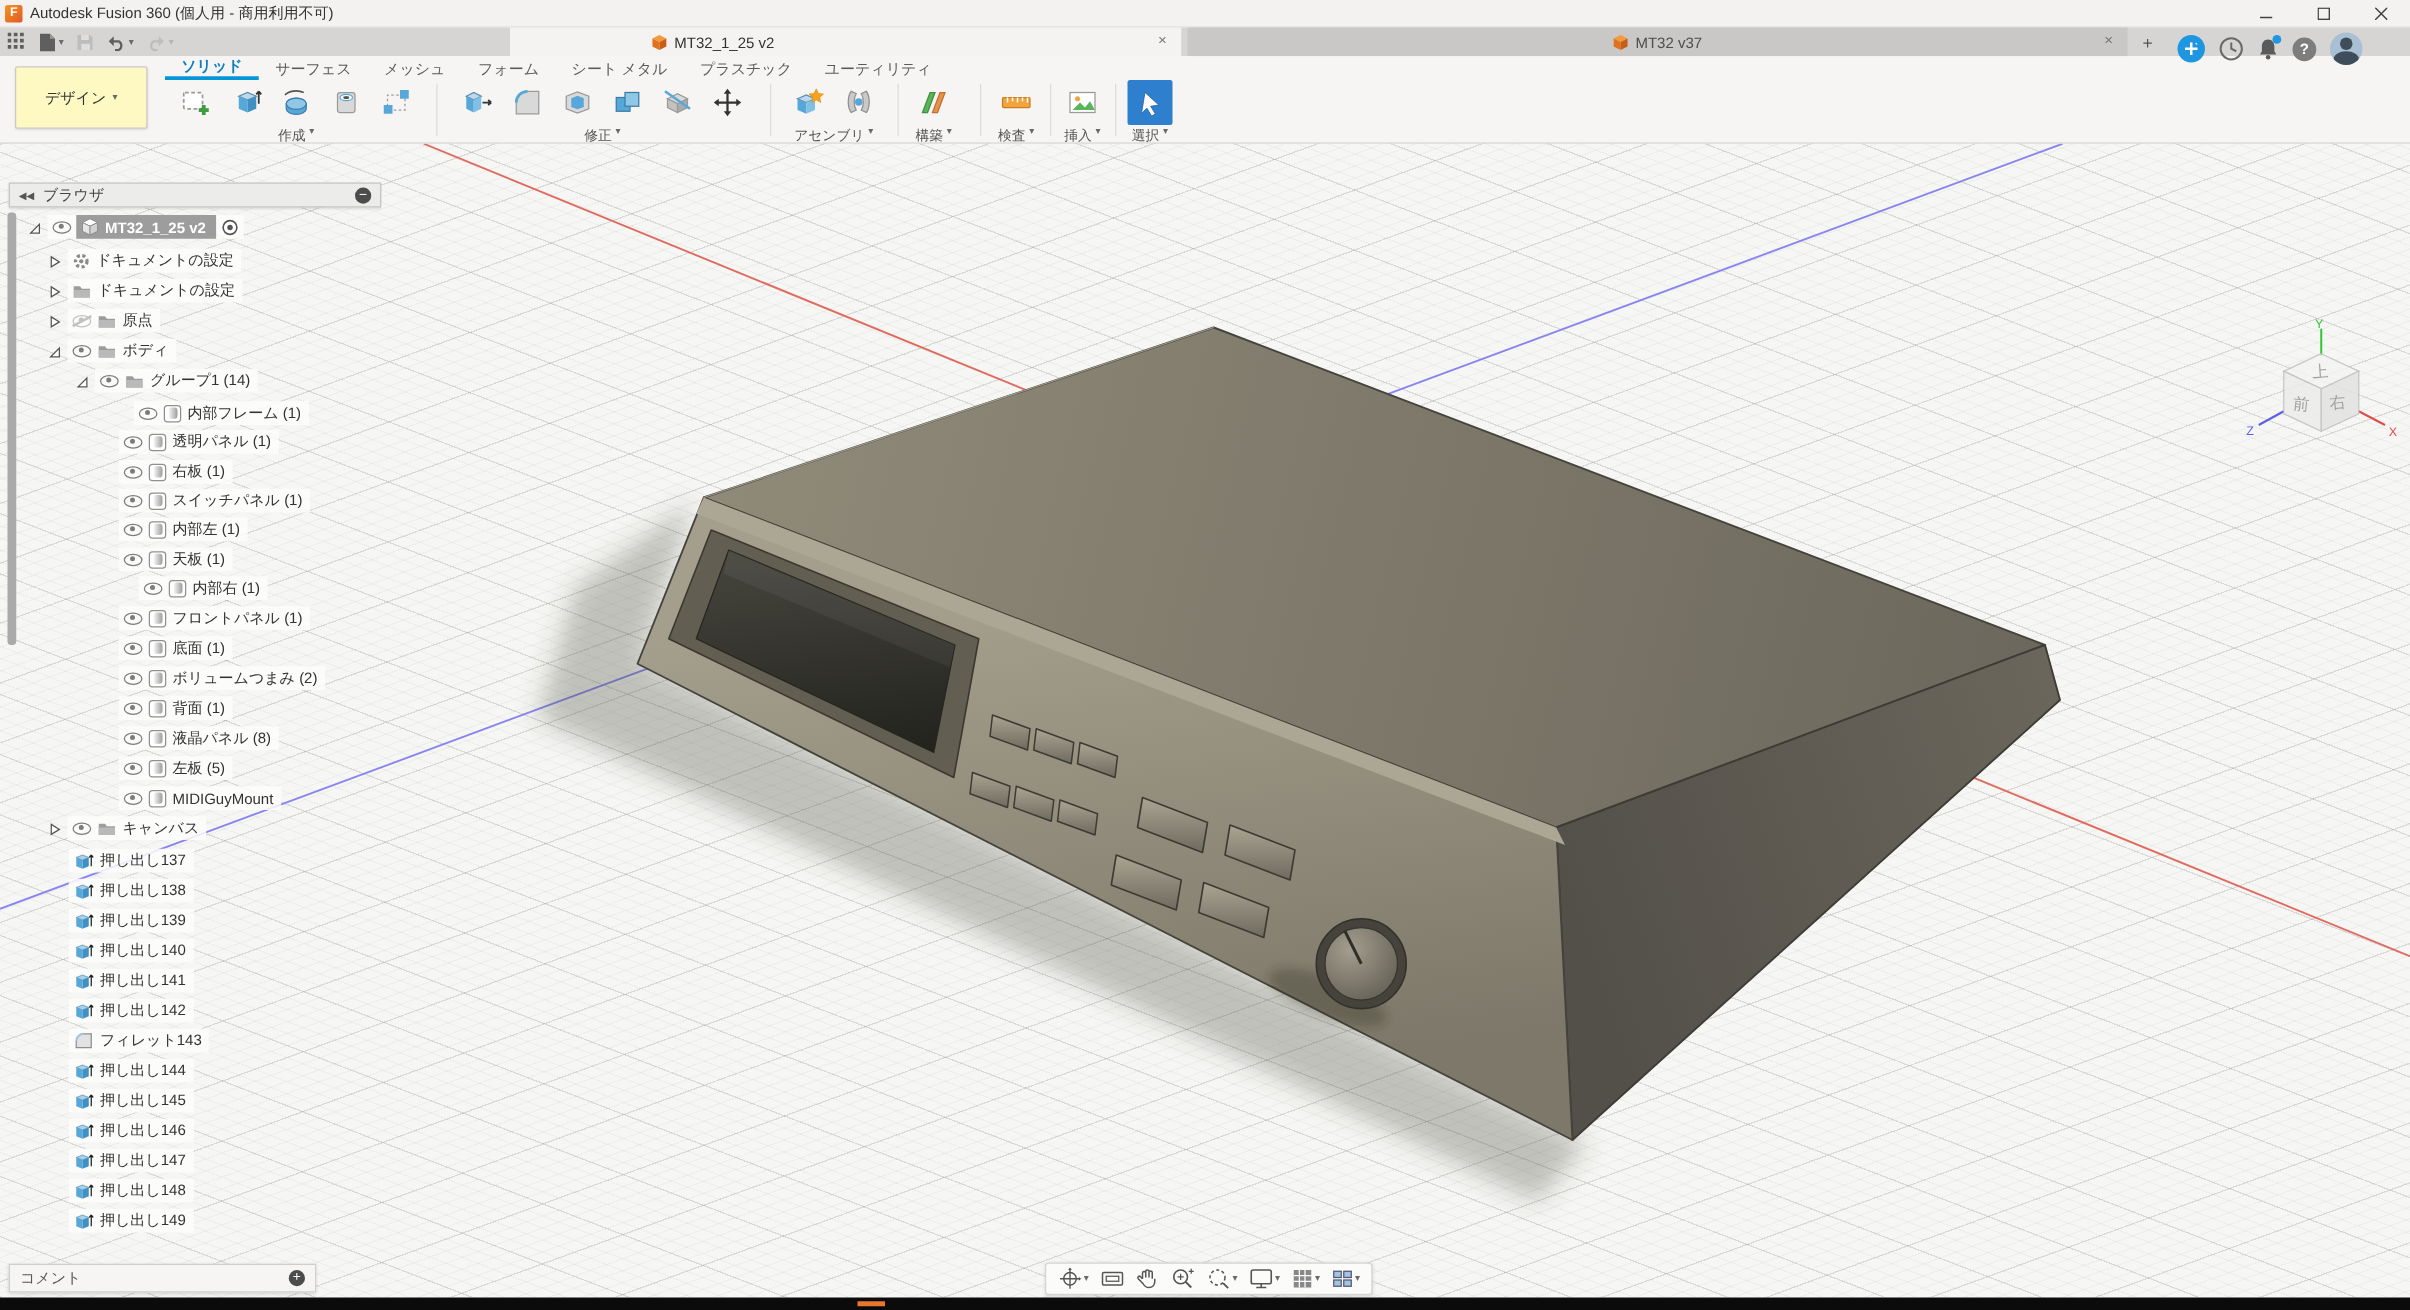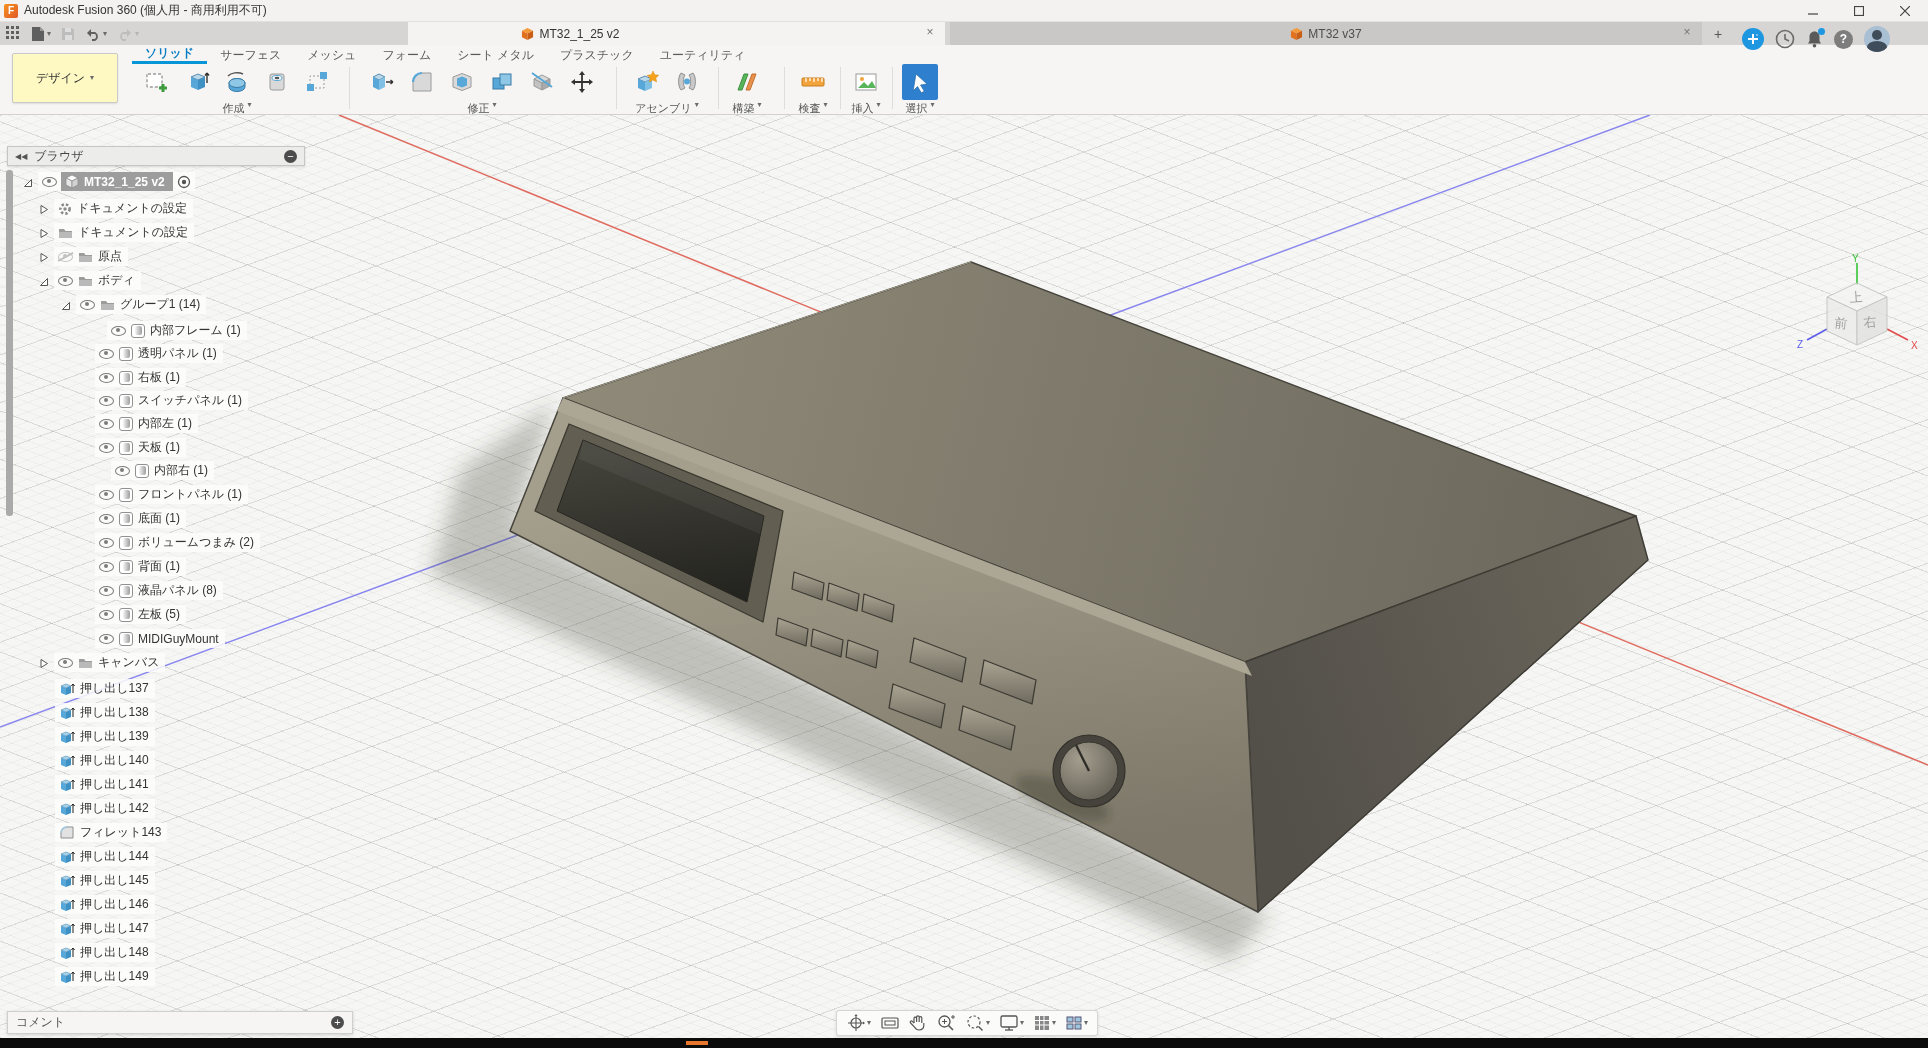--- a/index.html
+++ b/index.html
@@ -65,21 +65,21 @@
 .tri{margin-right:5px}
 .lbl{white-space:nowrap}
 
 .i-eye{position:relative;width:15px;height:10px;border:1.5px solid #7c7c7c;border-radius:50%;flex:none}
 .i-eye::after{content:"";position:absolute;left:3.5px;top:1.5px;width:4px;height:4px;border-radius:50%;background:#7c7c7c}
 .i-eye.off{opacity:.45}
 .i-eye.off::before{content:"";position:absolute;left:-2px;top:3px;width:17px;height:1.5px;background:#7c7c7c;transform:rotate(-28deg)}
 .i-body{width:14px;height:14px;border:1px solid #909090;border-radius:3px;background:#fff;display:flex;align-items:center;justify-content:center;flex:none}
 .i-body::after{content:"";width:7px;height:9px;border-radius:2px/3px;background:linear-gradient(90deg,#f5f5f5,#9d9d9d)}
 
-#commentbar{position:absolute;left:7px;top:1011px;width:346px;height:23px;background:#f6f5f4;border:1px solid #cfcfce;box-shadow:0 1px 3px rgba(0,0,0,.15);display:flex;align-items:center;padding:0 8px;font-size:12px;color:#555;z-index:20}
+#commentbar{position:absolute;left:7px;top:1011px;width:246px;height:23px;background:#f6f5f4;border:1px solid #cfcfce;box-shadow:0 1px 3px rgba(0,0,0,.15);display:flex;align-items:center;padding:0 8px;font-size:12px;color:#555;z-index:20}
 #commentbar .clabel{flex:1}
 
 #navbar{position:absolute;left:836px;top:1010px;height:26px;background:#fbfbfa;border:1px solid #d6d5d4;border-radius:3px;box-shadow:0 1px 3px rgba(0,0,0,.12);display:flex;align-items:center;padding:0 6px;gap:3px;z-index:20}
 .navitem{display:flex;align-items:center;gap:1px;padding:0 3px}
 
 #viewcube{position:absolute;left:1795px;top:138px;width:130px;height:118px;z-index:15}
 
 #taskbar{position:absolute;left:0;top:1038px;width:1928px;height:10px;background:#0b0b0b;z-index:40}
 #taskbar .accent{position:absolute;left:686px;top:3px;width:22px;height:4px;background:#e8762d}
 #scene{position:absolute;left:0;top:0}

